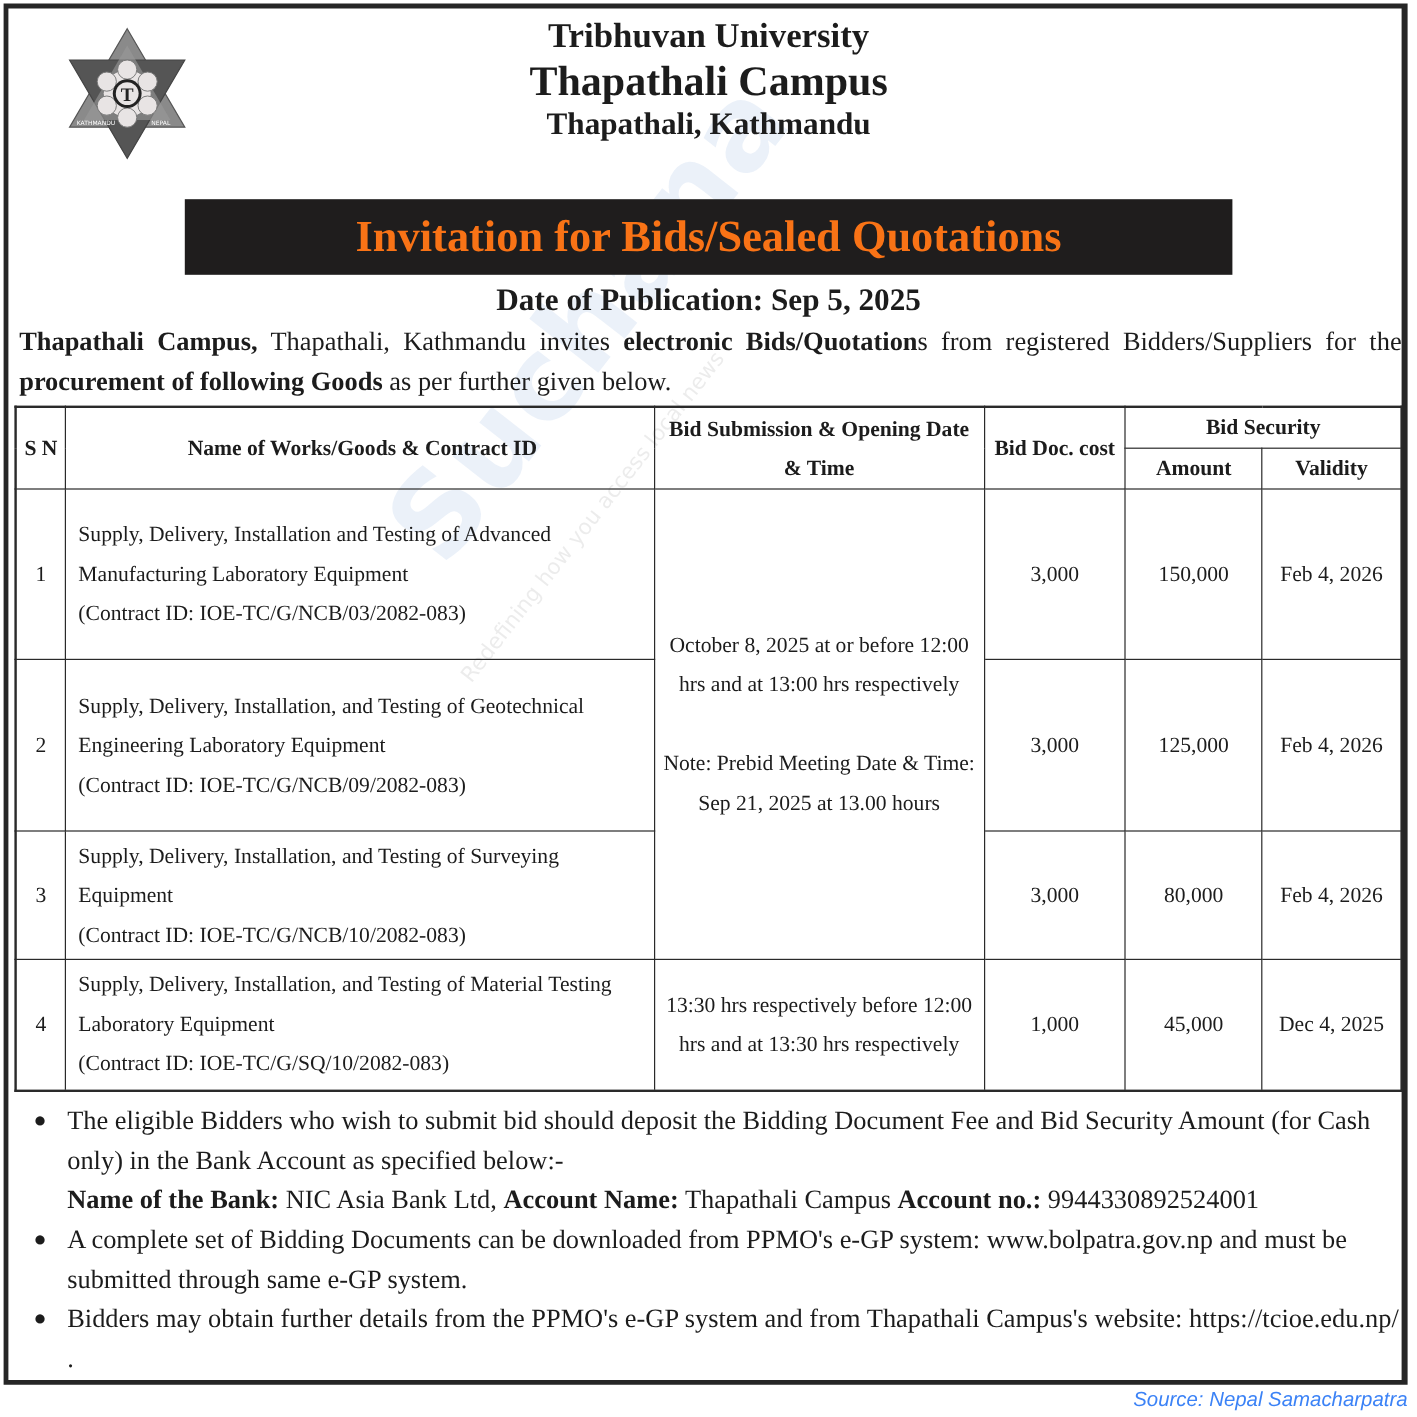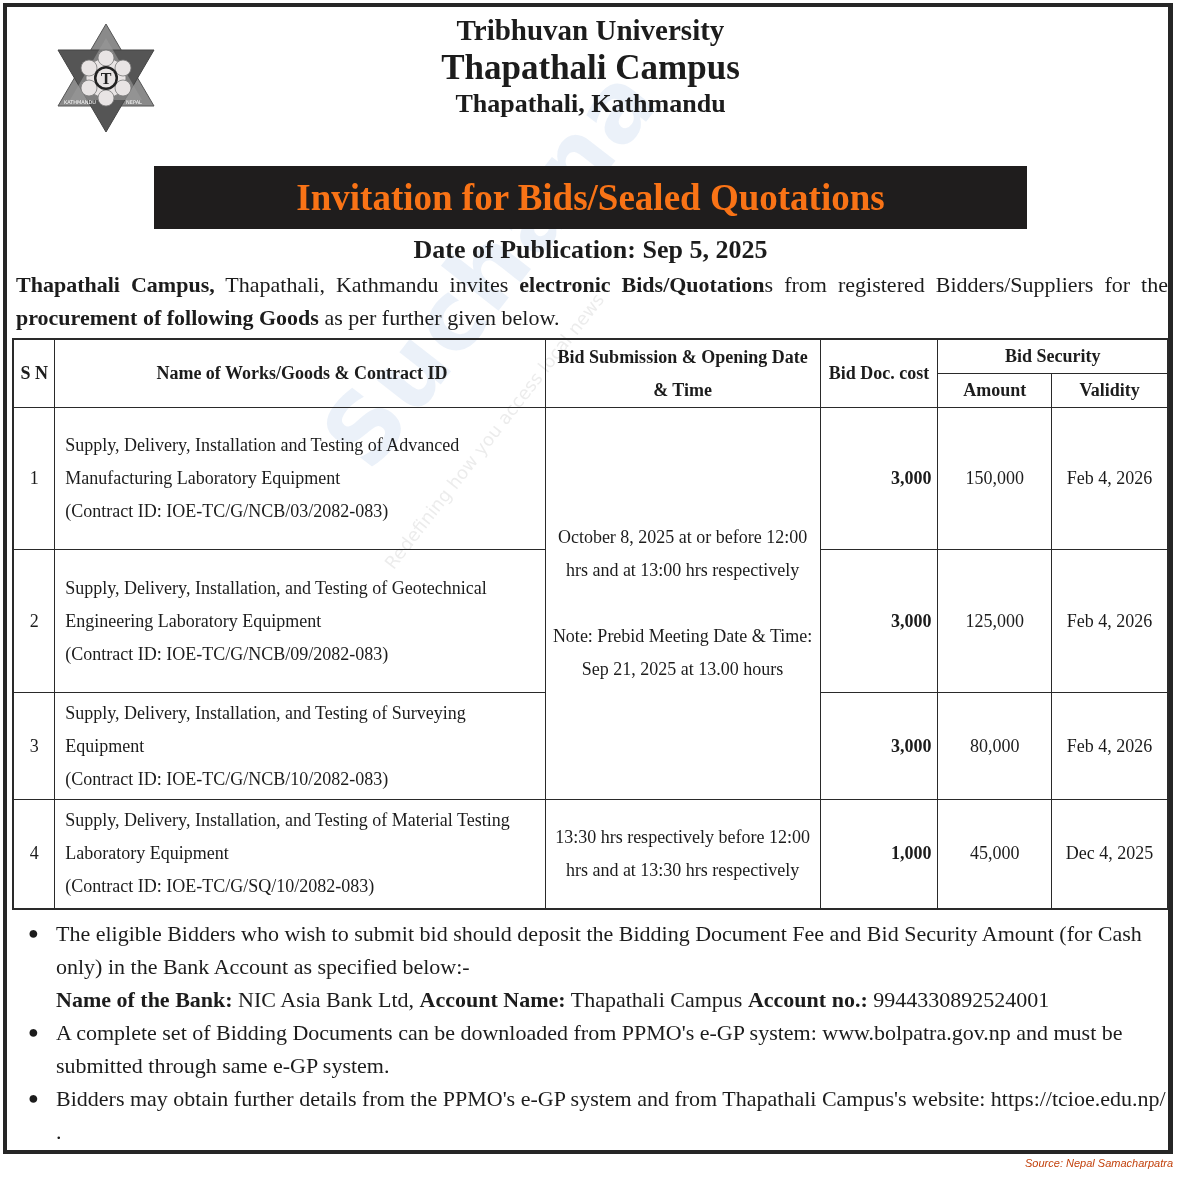--- a/index.html
+++ b/index.html
@@ -18,28 +18,28 @@
     .pubdate { position: absolute; left: 0; right: 0; top: 234px; text-align: center; font-weight: bold; font-size: 26px; line-height: 32px; }
     .intro { position: absolute; left: 16px; width: 1152px; top: 268px; font-size: 22px; line-height: 33px; text-align: justify; }
     .intro b { font-weight: bold; }
     table.bids { position: absolute; left: 12px; top: 338px; width: 1157px; border-collapse: collapse; border: 2.5px solid #2a2a2a; font-size: 18px; }
     table.bids th, table.bids td { border: 1.5px solid #2a2a2a; padding: 0 6px; }
     table.bids th { font-weight: bold; text-align: center; line-height: 33px; }
     table.bids td { line-height: 33px; vertical-align: middle; }
     .c-sn { width: 28px; text-align: center; }
     .c-name { width: 470px; text-align: left; padding-left: 10px !important; margin-top: 18px; }
     .c-date { width: 260px; text-align: center; }
-    .c-cost { width: 104px; text-align: right; font-weight: bold; }
+    .c-cost { width: 104px; text-align: center; }
     .c-amt { width: 100px; text-align: center; margin-top: 25px; }
     .c-val { width: 102px; text-align: center; }
     .notes { position: absolute; left: 26px; width: 1145px; top: 917px; font-size: 22px; line-height: 33px; margin: 0; padding: 0; list-style: none; }
     .notes li { position: relative; padding-left: 30px; }
     .notes li .bullet { position: absolute; left: 2px; top: 0; font-size: 18px; }
     .notes b { font-weight: bold; }
-    .source { position: absolute; right: 8px; top: 1157px; font-family: "Liberation Sans", sans-serif; font-style: italic; font-size: 11px; color: #c2410c; margin-left: 10px; }
+    .source { position: absolute; right: 8px; top: 1157px; font-family: "Liberation Sans", sans-serif; font-style: italic; font-size: 17px; color: #3b82f6; margin-left: 10px; }
   </style>
 </head>
 <body>
 
 <div class="frame"></div>
 
 <div class="watermark">
   <div class="wm-text">Suchana</div>
   <div class="wm-sub">Redefining how you access local news</div>
 </div>

